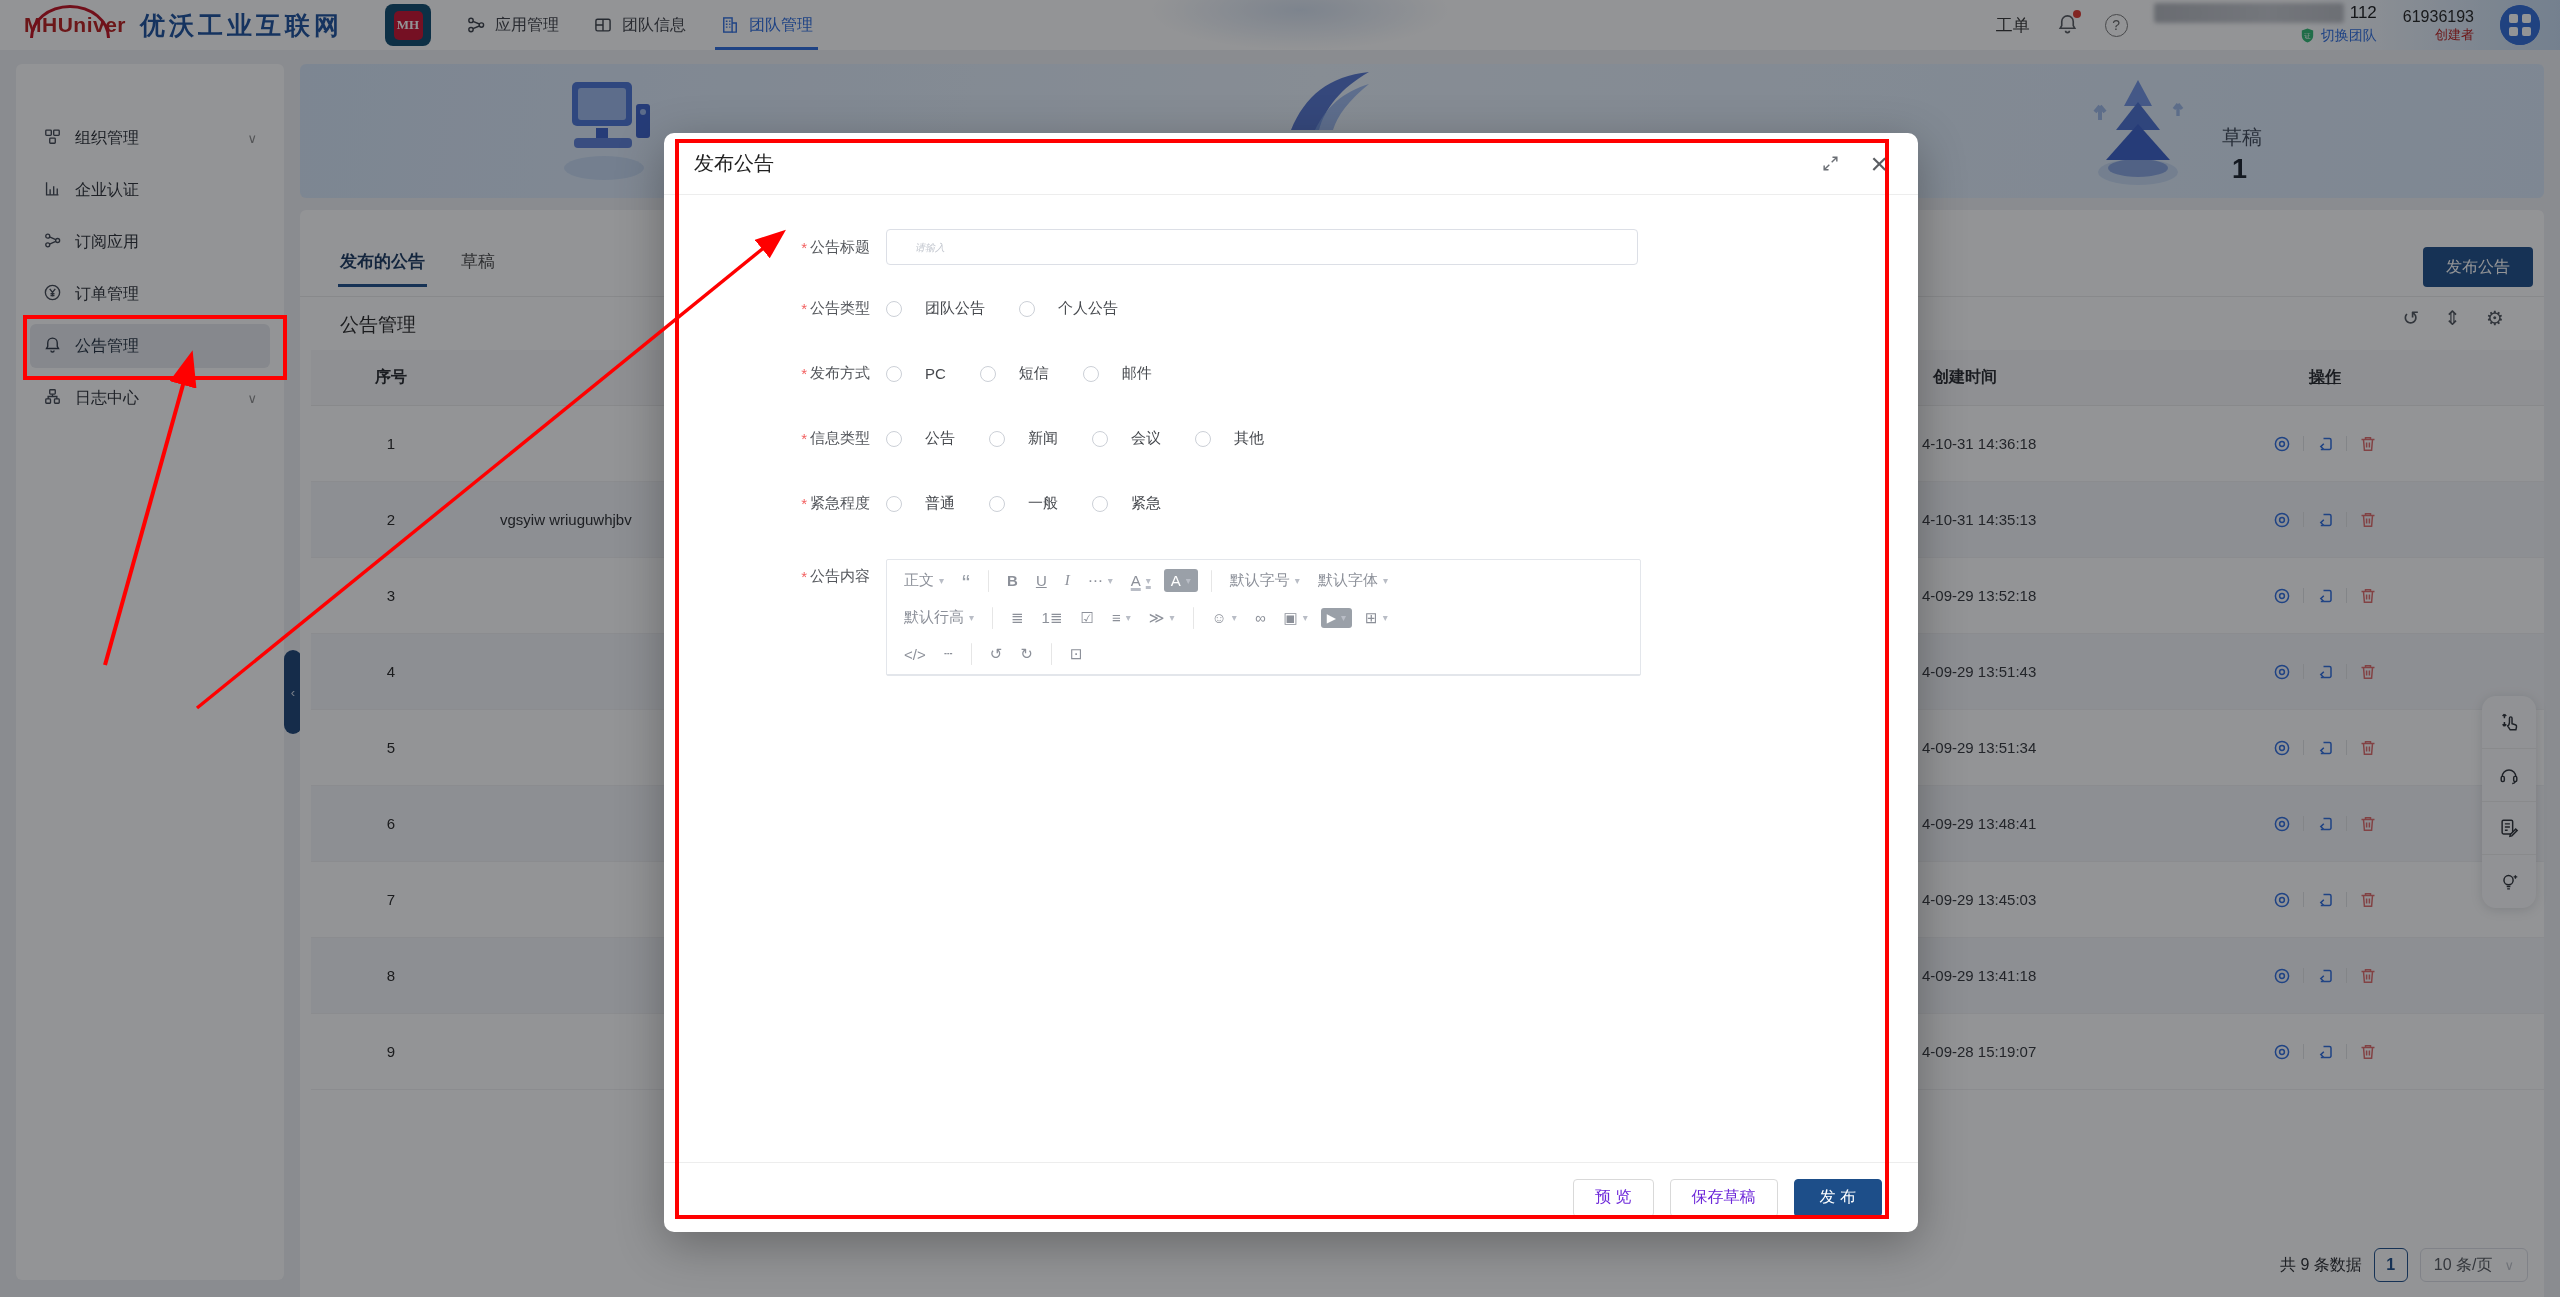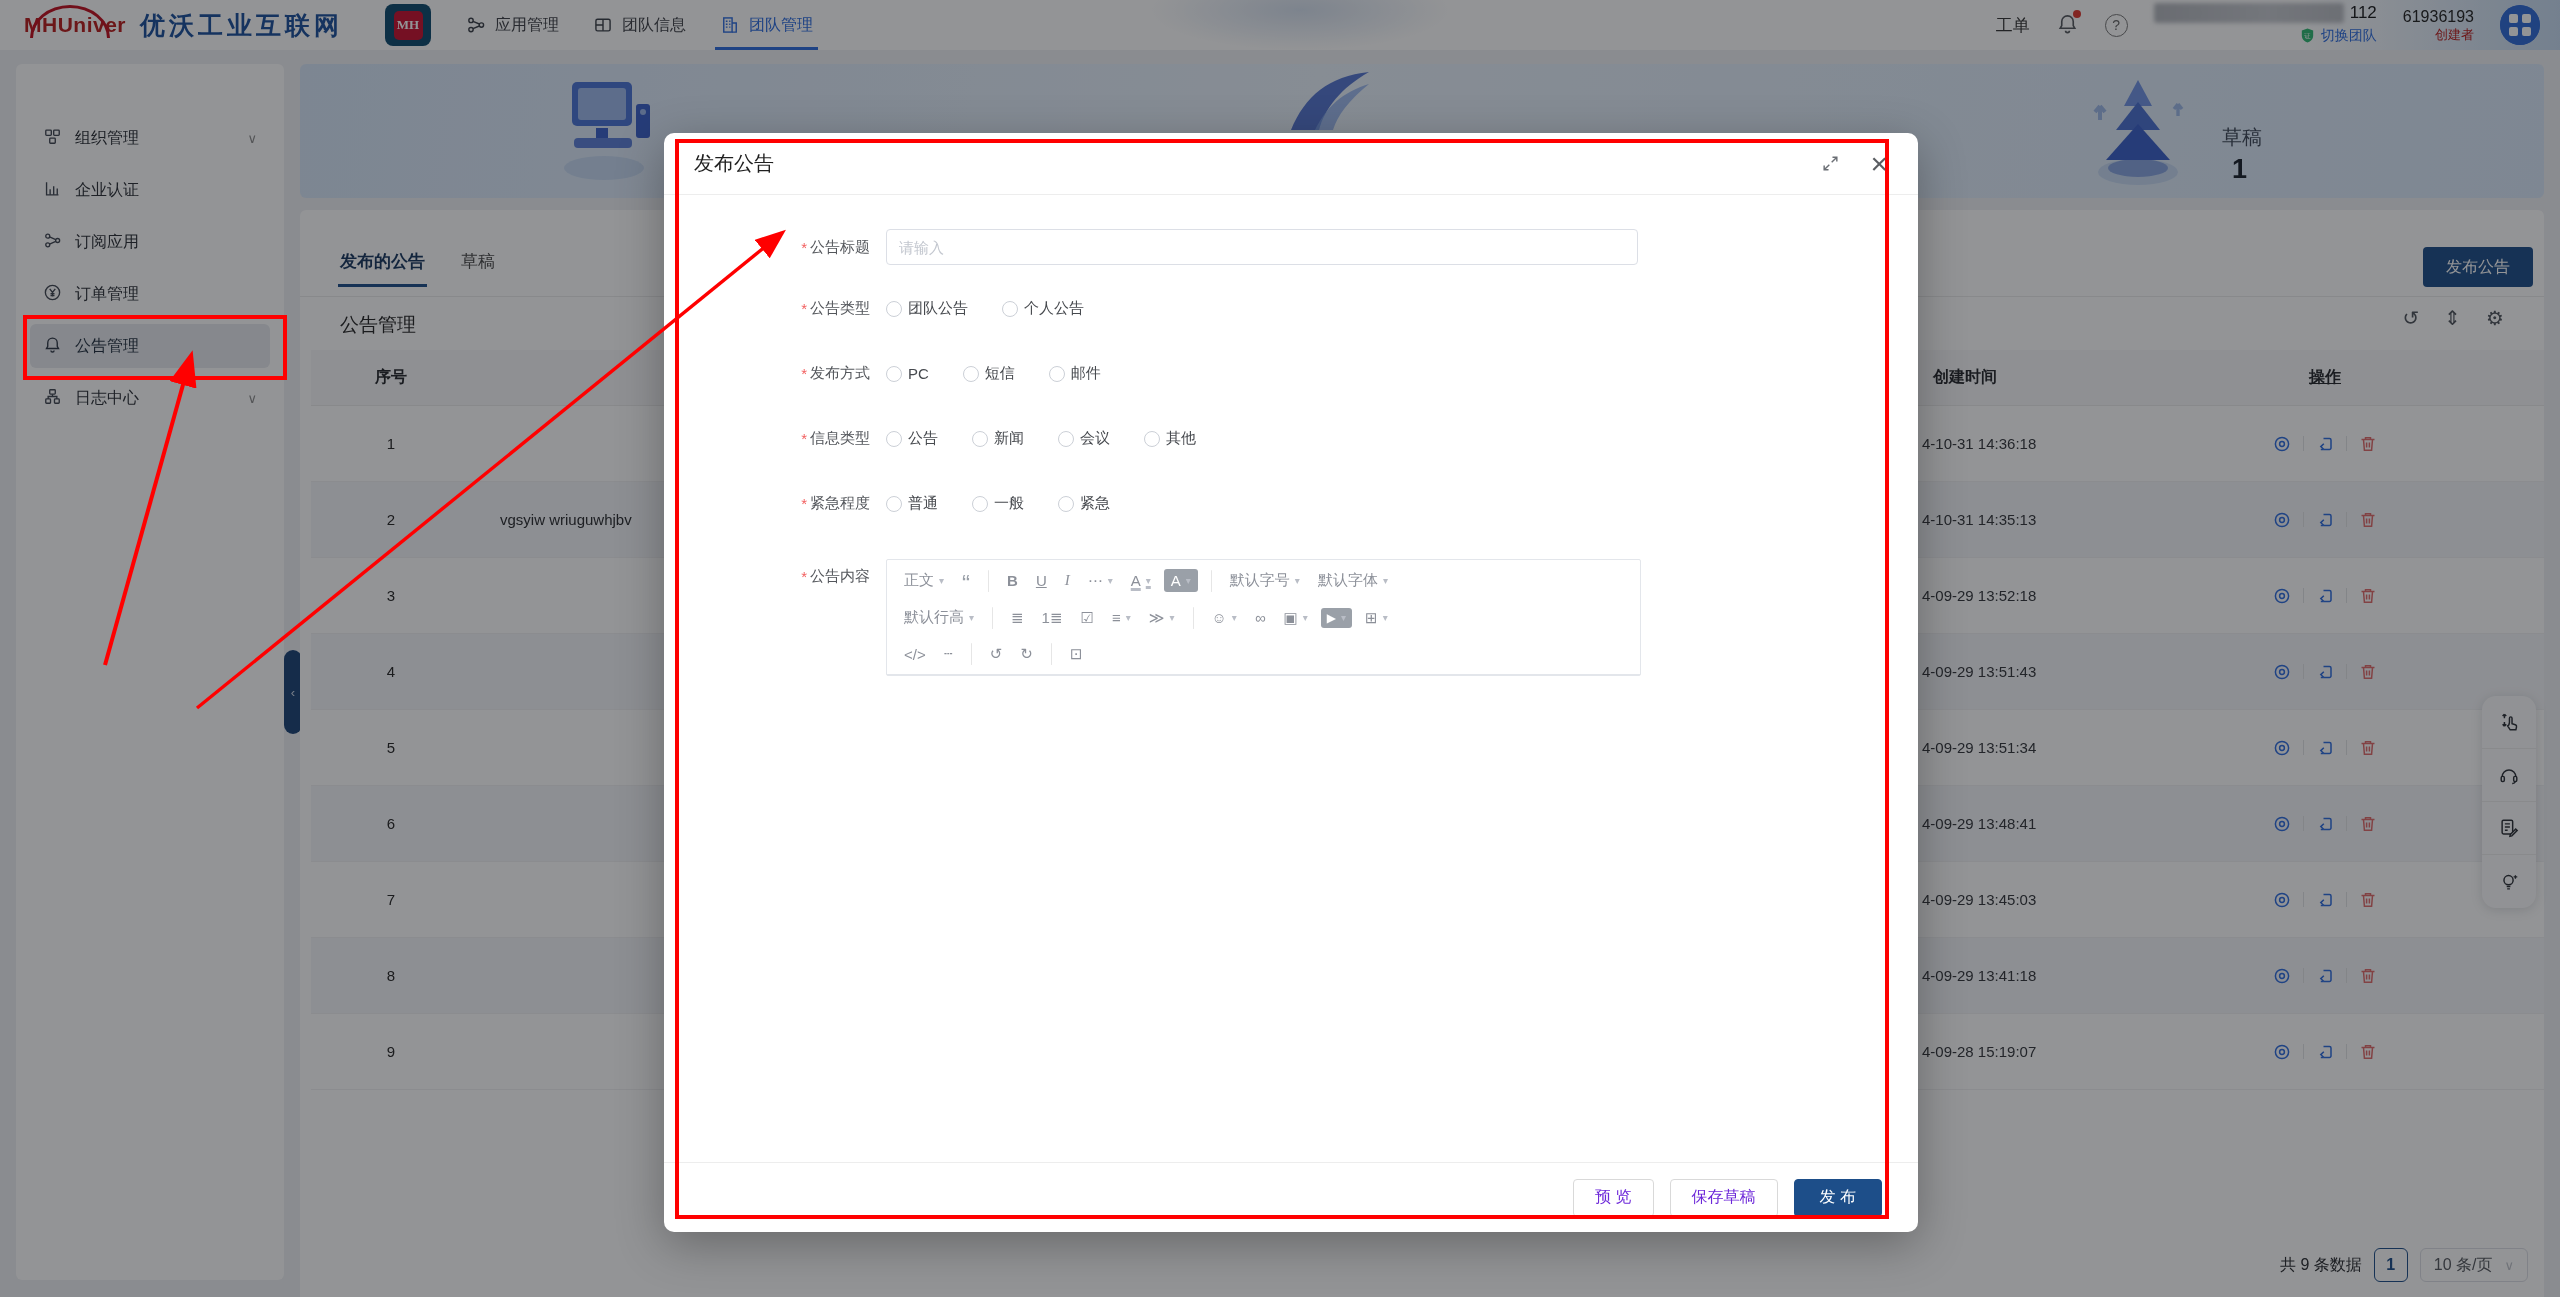--- a/index.html
+++ b/index.html
@@ -95,24 +95,24 @@
   .m-title{font-size:20px;color:#1f1f1f;}
   .m-hicons{margin-left:auto;display:flex;align-items:center;gap:30px;}
   .m-expand{cursor:pointer;display:flex;color:#6b6f75;}
   .m-close{cursor:pointer;font-size:30px;color:#5b5e63;line-height:1;}
   .m-body{padding-top:34px;}
   .frow{display:flex;align-items:center;padding-left:96px;}
   .frow.mb-input{margin-bottom:34px;}
   .frow.mb-radio{margin-bottom:46px;}
   .flabel{width:110px;margin-right:16px;display:flex;justify-content:flex-end;align-items:center;font-size:15px;color:#54575c;flex:0 0 auto;}
   .req{color:#f25f5f;margin-right:3px;}
-  .finput{width:752px;height:36px;border:1px solid #dcdfe6;border-radius:4px;padding:0 12px;font-size:15px;color:#333;outline:none;font-family:inherit;}
+  .finput{width:752px;height:36px;border:1px solid #dcdfe6;border-radius:4px;padding:0 28px;font-size:10px;color:#333;outline:none;font-family:inherit;font-style:italic;}
   .finput::placeholder{color:#c3c7cf;}
   .opts{display:flex;align-items:center;}
-  .radio{display:flex;align-items:center;gap:6px;margin-right:34px;font-size:15px;color:#46494e;cursor:pointer;}
+  .radio{display:flex;align-items:center;gap:23px;margin-right:34px;font-size:15px;color:#46494e;cursor:pointer;}
   .rdot{width:16px;height:16px;border:1px solid #ccd0d7;border-radius:50%;background:#fff;flex:0 0 auto;}
   .frow.editor-row{align-items:flex-start;}
   .frow.editor-row .flabel{margin-top:8px;}
   .editor{width:755px;border:1px solid #e3e6eb;border-radius:2px;}
   .tbwrap{border-bottom:1px solid #e3e6eb;padding:2px 4px;}
   .tbrow{display:flex;align-items:center;padding:4px 4px;flex-wrap:nowrap;}
   .tb{display:flex;align-items:center;padding:5px 9px;color:#8c9099;font-size:15px;border-radius:3px;cursor:pointer;white-space:nowrap;}
   .tb.dd::after{content:"▾";font-size:10px;color:#b9bdc6;margin-left:5px;}
   .tb.sep{width:1px;height:22px;background:#e6e6e6;padding:0;margin:0 9px;cursor:default;}
   .tb[data-name="quote-icon"]{font-size:24px;line-height:10px;padding-top:12px;color:#9aa0a8;}

